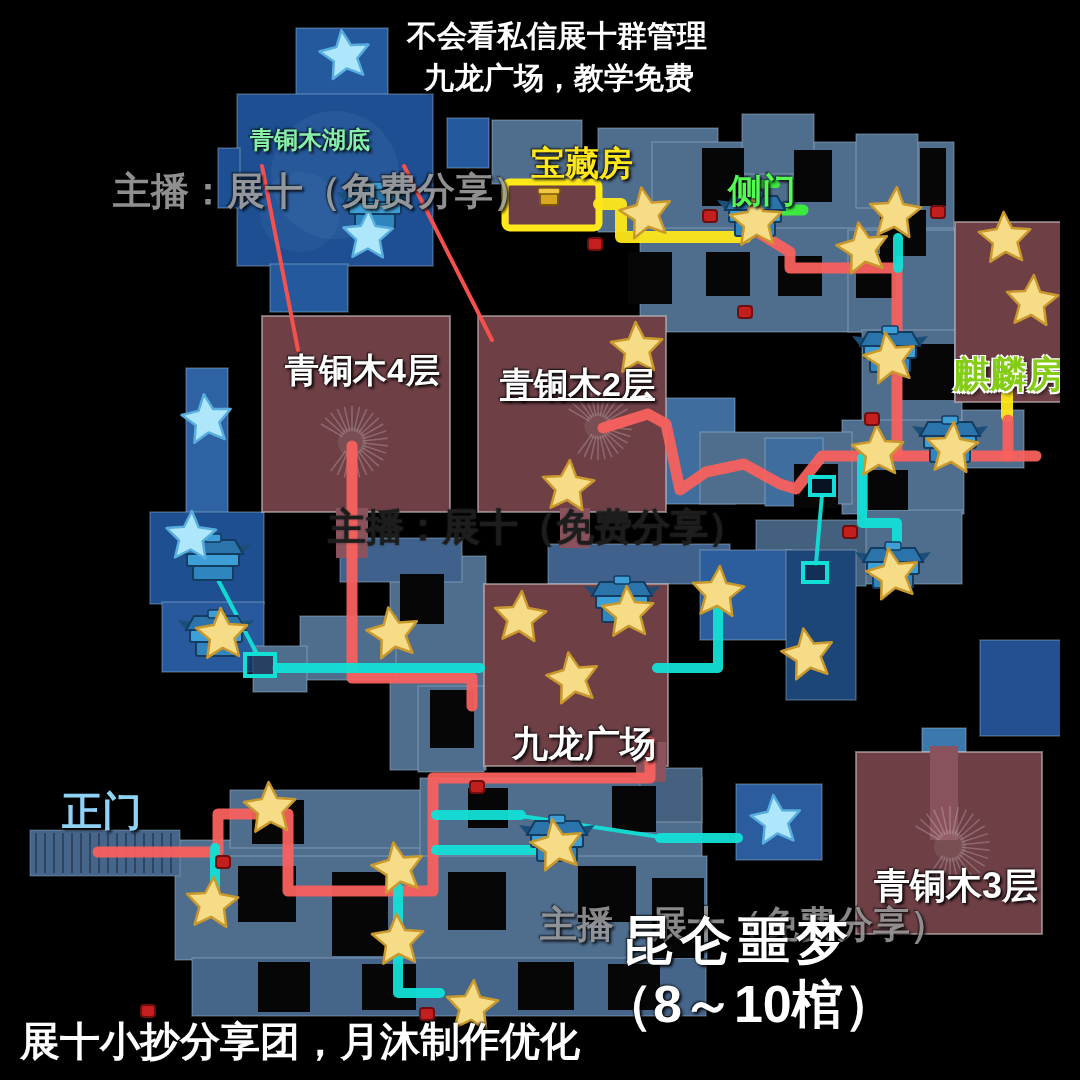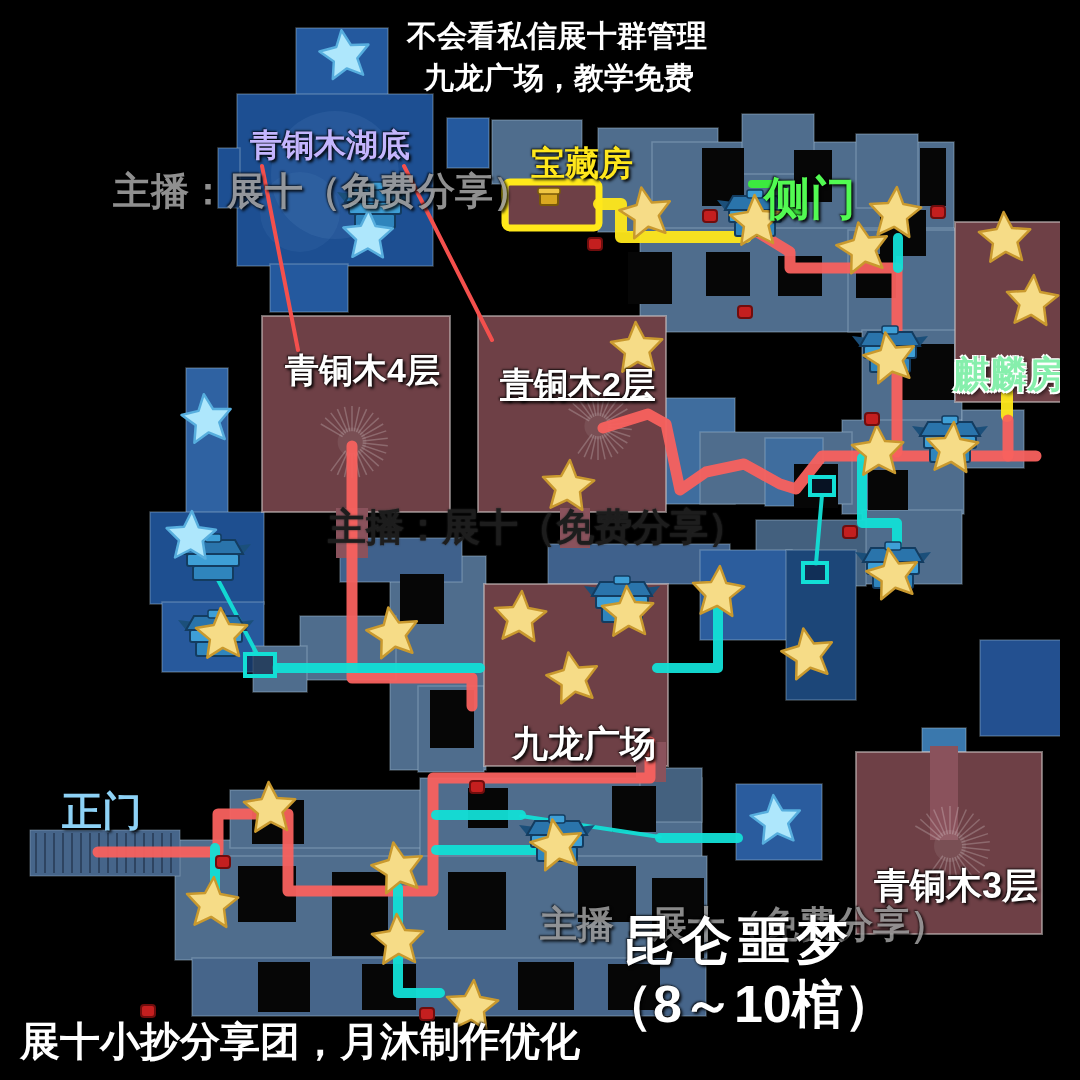--- a/index.html
+++ b/index.html
@@ -8,26 +8,26 @@
     font-family:"Liberation Sans","DejaVu Sans",sans-serif;
   }
   #map-svg{position:absolute;left:0;top:0;z-index:1;}
   .lbl{position:absolute;font-weight:bold;white-space:nowrap;z-index:5;
        text-shadow:2px 2px 3px rgba(0,0,0,.95),-1px -1px 2px rgba(0,0,0,.8);}
   #header-line1{left:407px;top:16px;font-size:30px;color:#fff;}
   #header-line2{left:424px;top:58px;font-size:30px;color:#fff;}
   #watermark-top{left:113px;top:166px;font-size:38px;color:#9c9c9c;opacity:.92;z-index:4;}
   #watermark-middle{left:328px;top:502px;font-size:38px;color:#1d1d1d;text-shadow:0 0 2px #2e2e2e;z-index:4;}
   #watermark-bottom{left:540px;top:900px;font-size:37px;color:#979797;opacity:.9;z-index:4;}
-  #label-lake{left:250px;top:124px;font-size:32px;color:#c4b5fd;}
+  #label-lake{left:250px;top:124px;font-size:24px;color:#86efac;}
   #label-treasure-room{left:507px;top:141px;font-size:34px;color:#ffe71c;margin-left:24px;}
-  #label-side-door{left:764px;top:168px;font-size:46px;color:#52fa52;}
+  #label-side-door{left:728px;top:168px;font-size:34px;color:#52fa52;}
   #label-bronze-4f{left:285px;top:348px;font-size:34px;color:#fff;}
   #label-bronze-2f{left:500px;top:362px;font-size:34px;color:#fff;text-decoration:underline;}
-  #label-qilin-room{left:953px;top:350px;font-size:37px;color:#86efac;
+  #label-qilin-room{left:953px;top:350px;font-size:37px;color:#84cc16;
      text-shadow:1.5px 1.5px 0 #fff,-1.5px -1.5px 0 #fff,1.5px -1.5px 0 #fff,-1.5px 1.5px 0 #fff,3px 3px 4px rgba(0,0,0,.8);font-family:Liberation Serif, serif;}
   #label-plaza{left:512px;top:684px;font-size:36px;color:#fff;margin-top:36px;}
   #label-main-gate{left:62px;top:784px;font-size:40px;color:#8ed2f6;}
   #label-bronze-3f{left:874px;top:862px;font-size:36px;color:#fff;}
   #title-line1{left:622px;top:906px;font-size:52px;color:#fff;z-index:6;letter-spacing:6px;}
   #title-line2{left:601px;top:970px;font-size:52px;color:#fff;z-index:6;}
   #credit{left:20px;top:1014px;font-size:40px;color:#fff;z-index:6;}
 </style>
 </head>
 <body>

